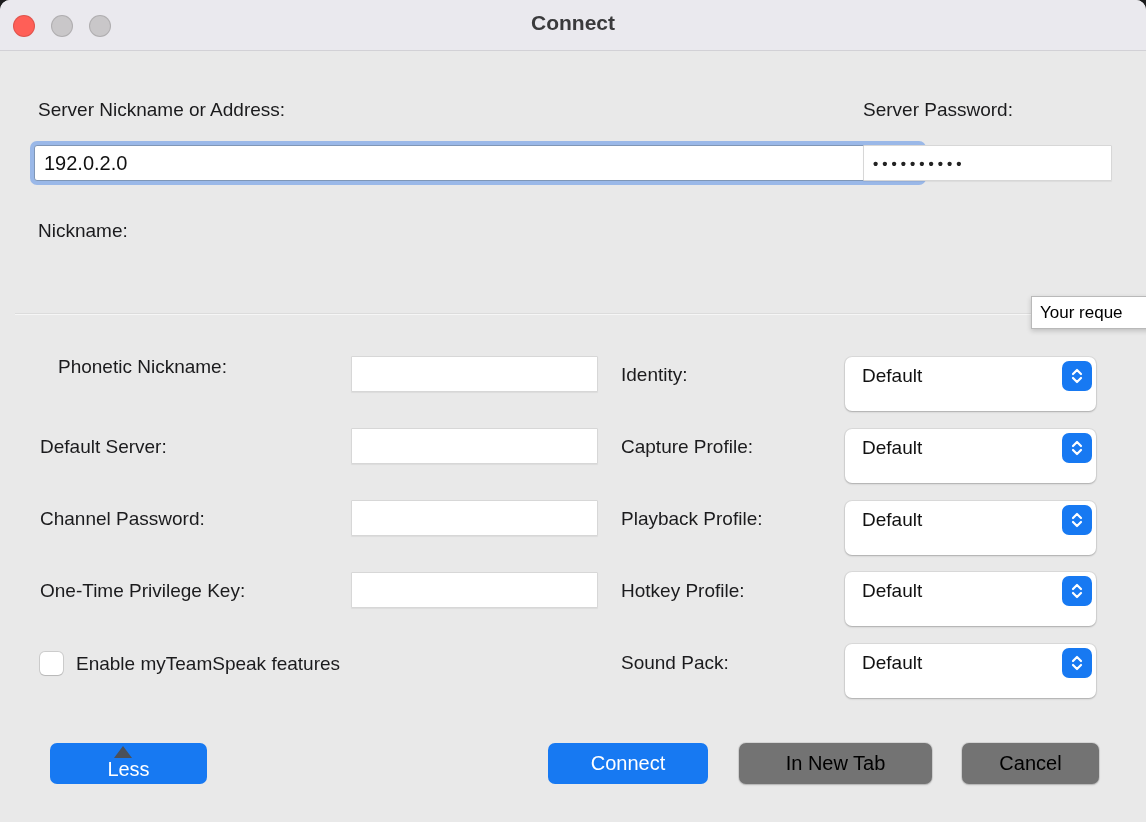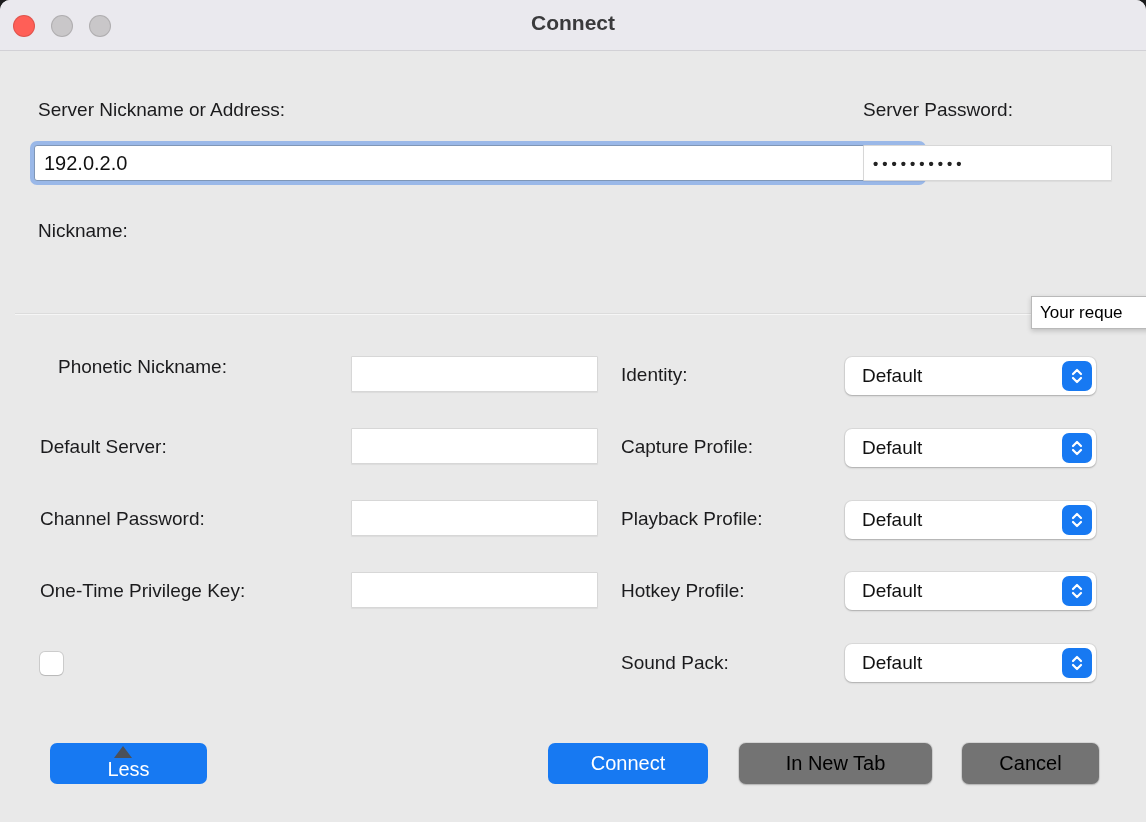--- a/index.html
+++ b/index.html
@@ -37,21 +37,21 @@
   
   .sep{position:absolute;left:15px;width:1116px;height:2px;border-top:1px solid #dcdcdc;border-bottom:1px solid #f6f6f6;}
   
   .tooltip{
     position:absolute;left:1031px;top:296px;height:33px;min-width:160px;
     background:#fff;border:1px solid #b9b9b9;box-shadow:0 2px 5px rgba(0,0,0,.18);
     font-size:17px;color:#000;line-height:31px;padding:0 8px;white-space:nowrap;
   }
   
   .dd{
-    position:absolute;left:845px;width:251px;height:38px;background:#fff;
+    position:absolute;left:845px;width:251px;height:54px;background:#fff;
     border-radius:7px;box-shadow:0 0 0 1px rgba(0,0,0,.06),0 1px 2px rgba(0,0,0,.22);
     cursor:default;
   }
   .dd-value{position:absolute;left:17px;top:0;line-height:38px;font-size:19px;color:#111;}
   .dd-step{
     position:absolute;right:4px;top:4px;width:30px;height:30px;border-radius:7px;
     background:#1779f2;display:flex;align-items:center;justify-content:center;
   }
   
   .chk{
@@ -100,20 +100,21 @@
   <div class="lbl" style="left:40px;top:436px;">Default Server:</div>
   <input class="txt" style="left: 351px; top: 428px; width: 247px;" value="">
 
   <div class="lbl" style="left:40px;top:508px;">Channel Password:</div>
   <input class="txt" style="left: 351px; top: 500px; width: 247px;" value="">
 
   <div class="lbl" style="left:40px;top:580px;">One-Time Privilege Key:</div>
   <input class="txt" style="left: 351px; top: 572px; width: 247px;" value="">
 
   <div class="chk"></div>
+  <div class="lbl" style="left:76px;top:653px;">Enable myTeamSpeak features</div>
 
   <div class="lbl" style="left:621px;top:364px;">Identity:</div>
   <div class="dd" style="top:357px;">
     <span class="dd-value">Default</span>
     <span class="dd-step">
       <svg width="14" height="20" viewBox="0 0 14 20">
           <path d="M3 8 L7 4 L11 8" stroke="#fff" stroke-width="2.2" fill="none" stroke-linecap="round" stroke-linejoin="round"></path>
           <path d="M3 12 L7 16 L11 12" stroke="#fff" stroke-width="2.2" fill="none" stroke-linecap="round" stroke-linejoin="round"></path>
         </svg>
     </span>

